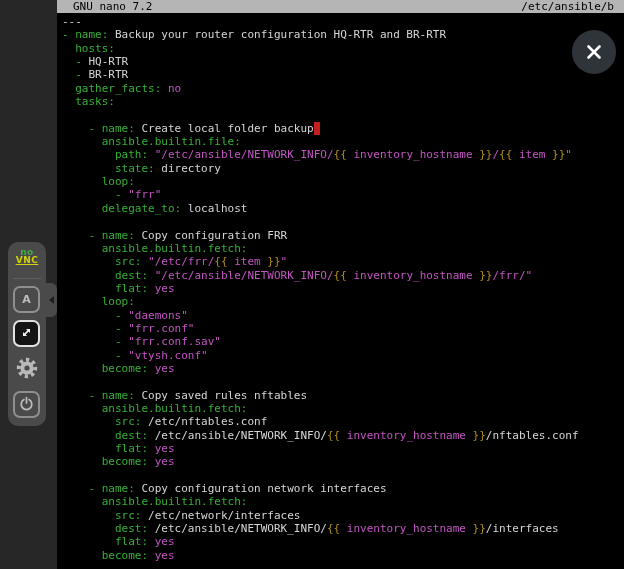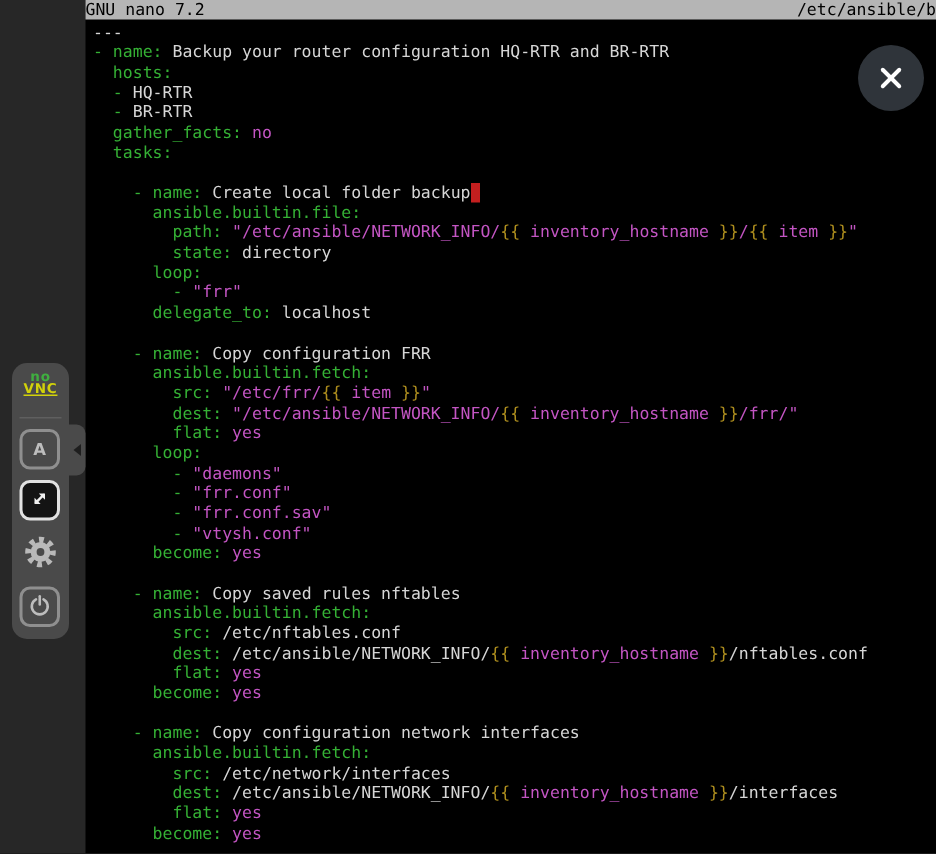--- a/index.html
+++ b/index.html
@@ -4,22 +4,22 @@
 <style>
   html,body{margin:0;padding:0;background:#272727;}
   .stage{position:relative;width:624px;height:569px;overflow:hidden;background:var(--page_bg);
          font-family:"DejaVu Sans",sans-serif;}
 
   
   .terminal{position:absolute;left:57px;top:0;width:567px;height:569px;background:var(--term_bg);}
   .titlebar{height:13px;background:var(--titlebar_bg);color:var(--titlebar_text);
             font:11px/13px "DejaVu Sans Mono",monospace;display:flex;justify-content:space-between;
             white-space:pre;overflow:hidden;}
-  .titlebar .tleft{}
-  .titlebar .tright{margin-right:0;}
+  .titlebar .tleft{margin-left:16px;}
+  .titlebar .tright{margin-right:10px;}
   .editor{padding:2px 0 0 5px;font:11px/13.35px "DejaVu Sans Mono",monospace;white-space:pre;
           color:var(--plain);}
   .line{min-height:13.35px;}
   .seg-w{color:var(--plain);}
   .seg-k{color:var(--key);}
   .seg-s{color:var(--string);}
   .seg-j{color:var(--jinja);}
   .seg-cur{background:var(--cursor);color:var(--cursor);}
 
   

